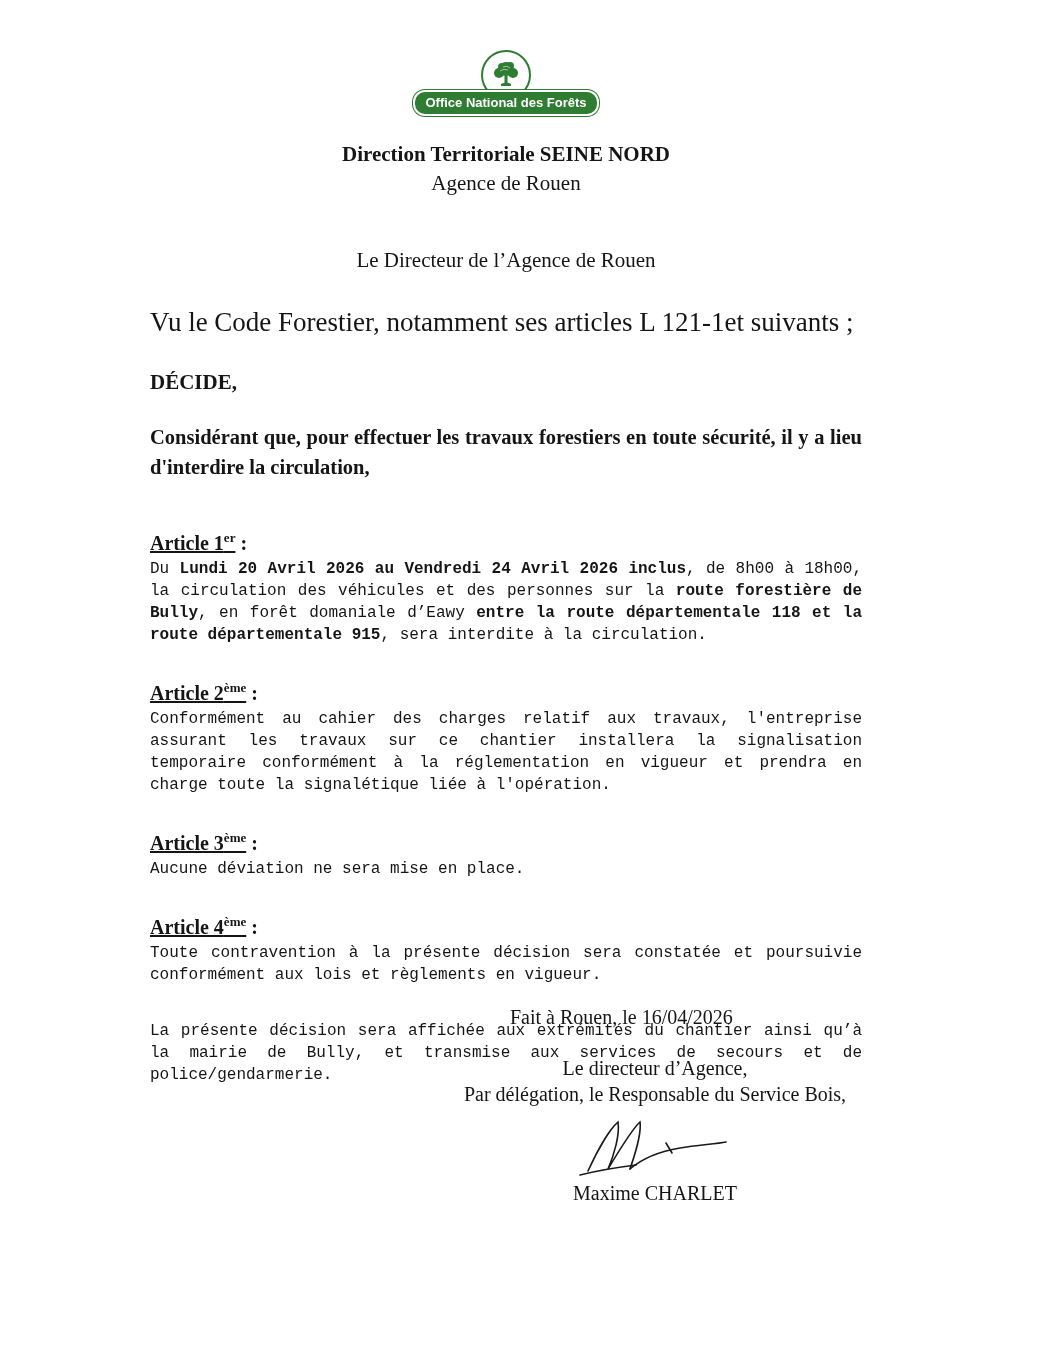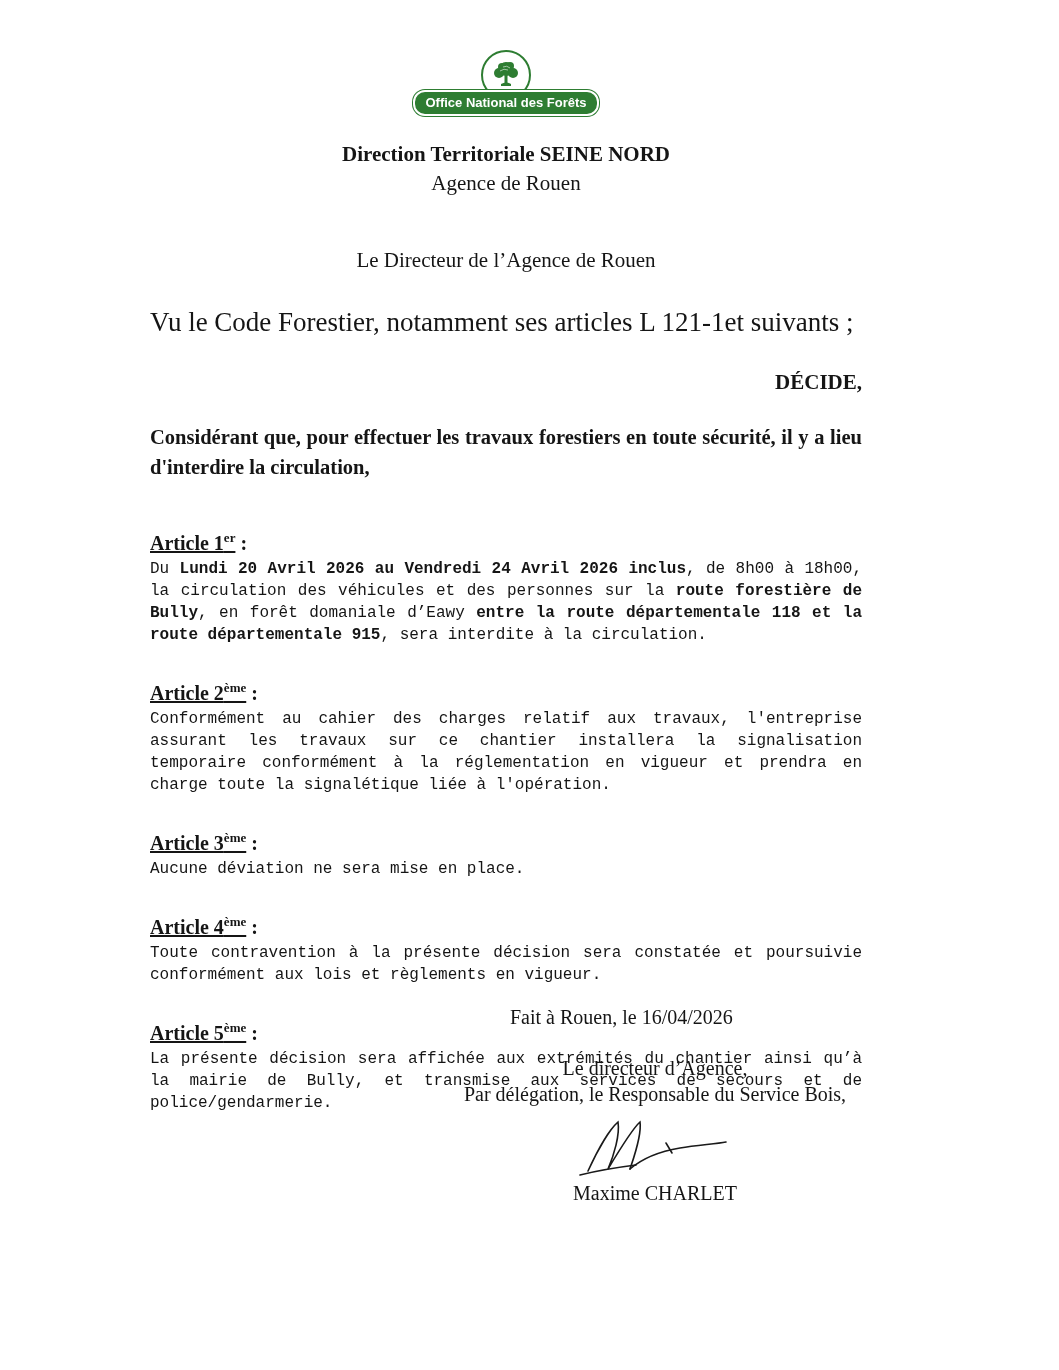--- a/index.html
+++ b/index.html
@@ -38,21 +38,21 @@
     font-weight:bold;
     font-size:13px;
     white-space:nowrap;
   }
 
   
   .dir-line   { margin-top:26px; text-align:center; font-weight:bold; font-size:21px; }
   .agence-line{ margin-top:4px;  text-align:center; font-size:21px; }
   .doc-title  { margin-top:52px; text-align:center; font-weight:normal; font-size:21px; }
   .visa       { margin-top:34px; font-size:27px; }
-  .decide     { margin-top:32px; text-align:right; font-weight:bold; font-size:21px; }
+  .decide     { margin-top:32px; text-align:left; font-weight:bold; font-size:21px; }
   .considerant{ margin-top:28px; font-weight:bold; font-size:20.5px; line-height:1.45; text-align:justify; }
 
   
   .article       { margin-top:34px; }
   .article.first { margin-top:48px; }
   .article-head  { margin:15px 0 3px 0; font-weight:bold; font-size:20px; }
   .article-head .u { text-decoration:underline; }
   .article-head sup { font-size:0.65em; }
   .article-body  { margin:0; font-size:16px; line-height:1.38; text-align:justify;font-family:Liberation Mono, monospace; }
 
@@ -118,21 +118,20 @@
       <p class="article-head"><span class="u"><span>Article 3</span><sup>ème</sup></span><span> :</span></p>
       <p class="article-body"><span>Aucune déviation ne sera mise en place.</span></p>
     </div>
 
     <div class="article">
       <p class="article-head"><span class="u"><span>Article 4</span><sup>ème</sup></span><span> :</span></p>
       <p class="article-body"><span>Toute contravention à la présente décision sera constatée et poursuivie conformément aux lois et règlements en vigueur.</span></p>
     </div>
 
     <div class="article">
-      <p class="article-head"><span class="u"><span>Article 5</span><sup>ème</sup></span><span> :</span></p>
       <p class="article-body"><span>La présente décision sera affichée aux extrémités du chantier ainsi qu’à la mairie de Bully, et transmise aux services de secours et de police/gendarmerie.</span></p>
     </div>
 
   </div>
 
   <div class="closing">
     <div class="date-line">Fait à Rouen, le 16/04/2026</div>
     <div class="signoff-1">Le directeur d’Agence,</div>
     <div class="signoff-2">Par délégation, le Responsable du Service Bois,</div>
     <div class="signature">

